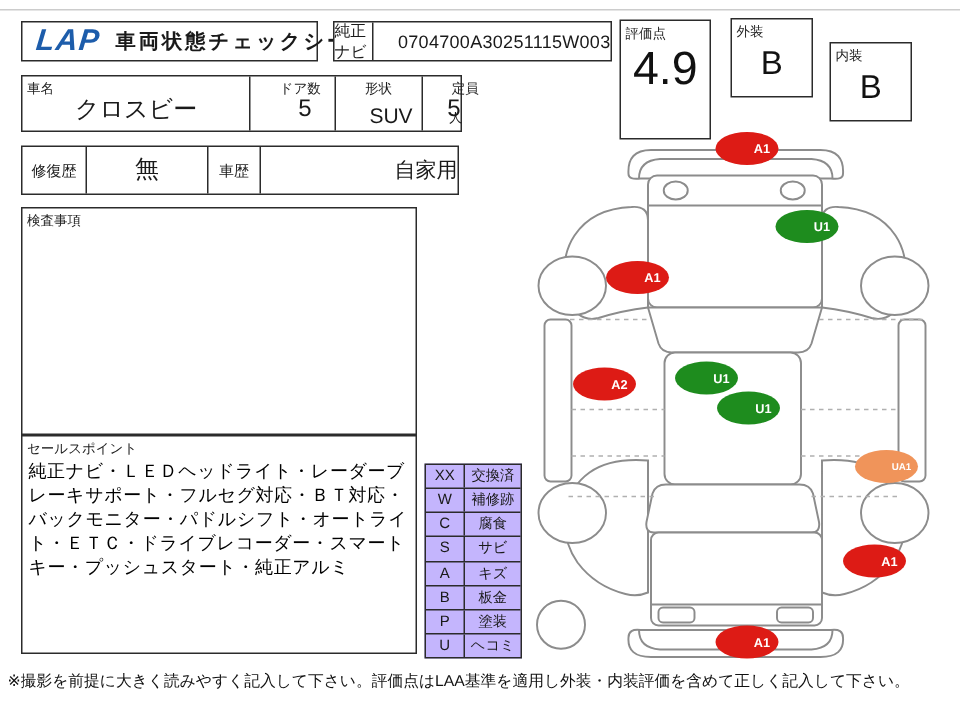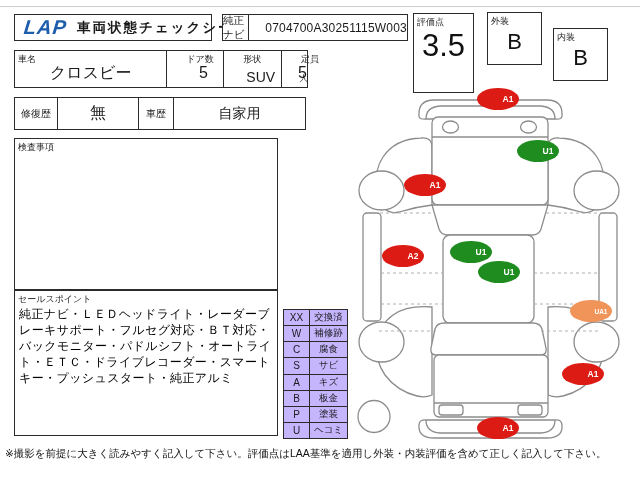--- a/index.html
+++ b/index.html
@@ -25,21 +25,21 @@
   .score-value { position:absolute; left:0; right:0; top:14px; text-align:center; font-size:31px; letter-spacing:0px; color:#111; }
 
   .grade-box { width:55px; height:53px; }
   .grade-ext { left:487px; top:12px;padding-left:24px; }
   .grade-int { left:553px; top:28px; }
   .grade-value { position:absolute; left:0; right:0; top:16px; text-align:center; font-size:22px; color:#111; }
 
   
   .row { position:absolute; box-sizing:border-box; border:1.5px solid #2b2b2b; display:flex; background:#fff; }
   .cell { position:relative; box-sizing:border-box; border-right:1.5px solid #2b2b2b; display:flex; align-items:center; justify-content:center; }
-  .cell:last-child { border-right:none; }
+  .cell:last-child { border-right:none;justify-content:flex-end; }
   .row-vehicle { left:14px; top:50px; width:294px; height:38px;gap:16px; }
   .c-name { width:168px; } .c-doors { width:45px; } .c-shape { width:46px; } .c-cap { flex:1; }
   .cell .val { margin-top:8px; font-size:16px; }
   .val-small { margin-top:16px; font-size:14px; }
   .cap-unit { position:absolute; right:-1px; bottom:2px; font-size:8.5px; }
 
   .row-history { left:14px; top:97px; width:292px; height:33px; }
   .h-lab { font-size:10px; }
   .c-rlab { width:43px; } .c-rval { width:81px; } .c-hlab { width:35px; } .c-hval { flex:1; }
   .big-val { font-size:16px; } .mid-val { font-size:14px; }
@@ -74,21 +74,21 @@
   <span class="sheet-title">車両状態チェックシート</span>
 </div>
 
 <div class="box kanri-box">
   <div class="kanri-label">純正ナビ</div>
   <div class="kanri-value">0704700A30251115W003</div>
 </div>
 
 <div class="box score-box">
   <span class="corner-label">評価点</span>
-  <div class="score-value">3.5</div>
+  <div class="score-value">4.9</div>
 </div>
 
 <div class="box grade-box grade-ext">
   <span class="corner-label">外装</span>
   <div class="grade-value">B</div>
 </div>
 
 <div class="box grade-box grade-int">
   <span class="corner-label">内装</span>
   <div class="grade-value">B</div>

